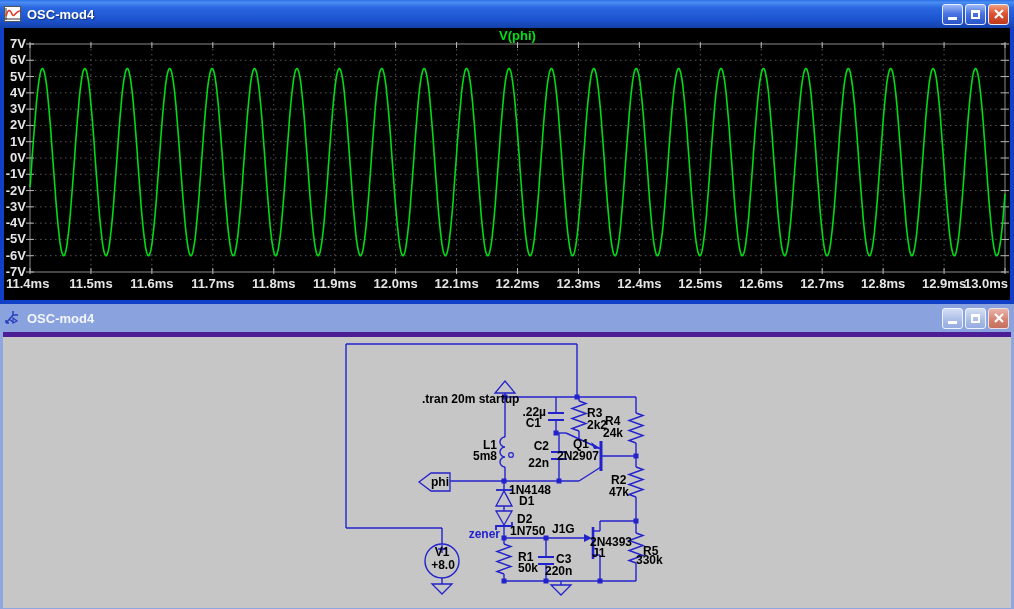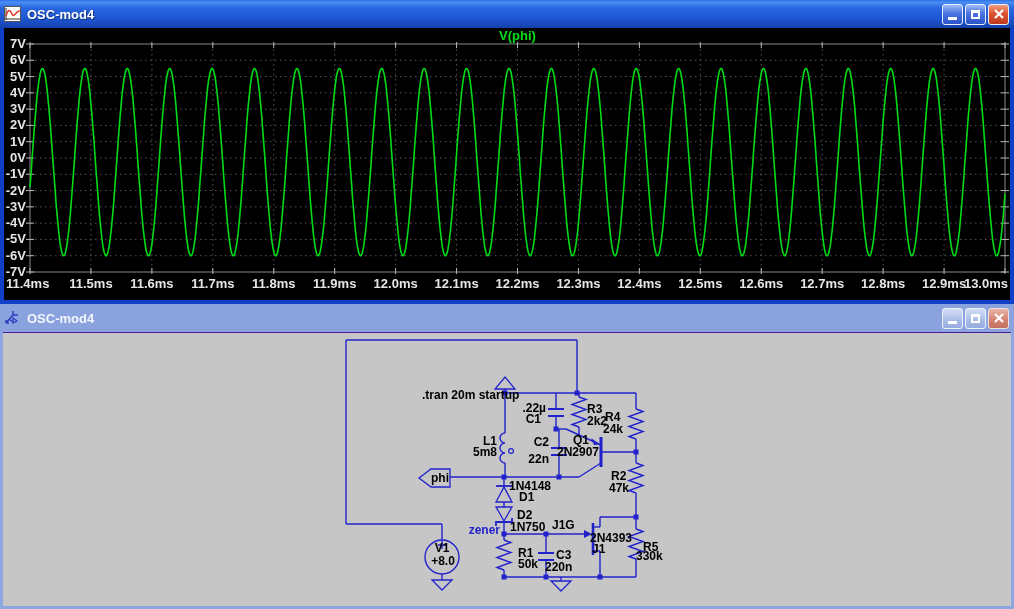--- a/index.html
+++ b/index.html
@@ -27,21 +27,21 @@
 
   
   #plot-window{top:0;height:304px;border:4px solid #1040c8;border-top:none;background:#000;}
   #plot-window .titlebar{margin:0 -4px;width:1014px;}
   #plot-area{position:absolute;left:0;top:28px;width:1006px;height:272px;background:#000;}
   #plot-area svg{display:block;}
 
   
   #sch-window{top:304px;height:305px;border:3px solid #8fa7e0;border-top:none;background:#c6c6c6;}
   #sch-window .titlebar{margin:0 -3px;width:1014px;height:28px;}
-  #sch-area{position:absolute;left:0;top:28px;width:1008px;height:271px;background:#c6c6c6;border-top:1px solid #4c1d95;}
+  #sch-area{position:absolute;left:0;top:28px;width:1008px;height:271px;background:#c6c6c6;border-top:5px solid #4c1d95;}
 </style>
 </head>
 <body>
 
 <div id="stage">
 
   <div class="xp-window" id="plot-window">
     <div class="titlebar titlebar-active">
       <svg class="win-icon" viewBox="0 0 17 16">
         <rect x="0.5" y="0.5" width="16" height="15" fill="#ffffff" stroke="#555"></rect>

